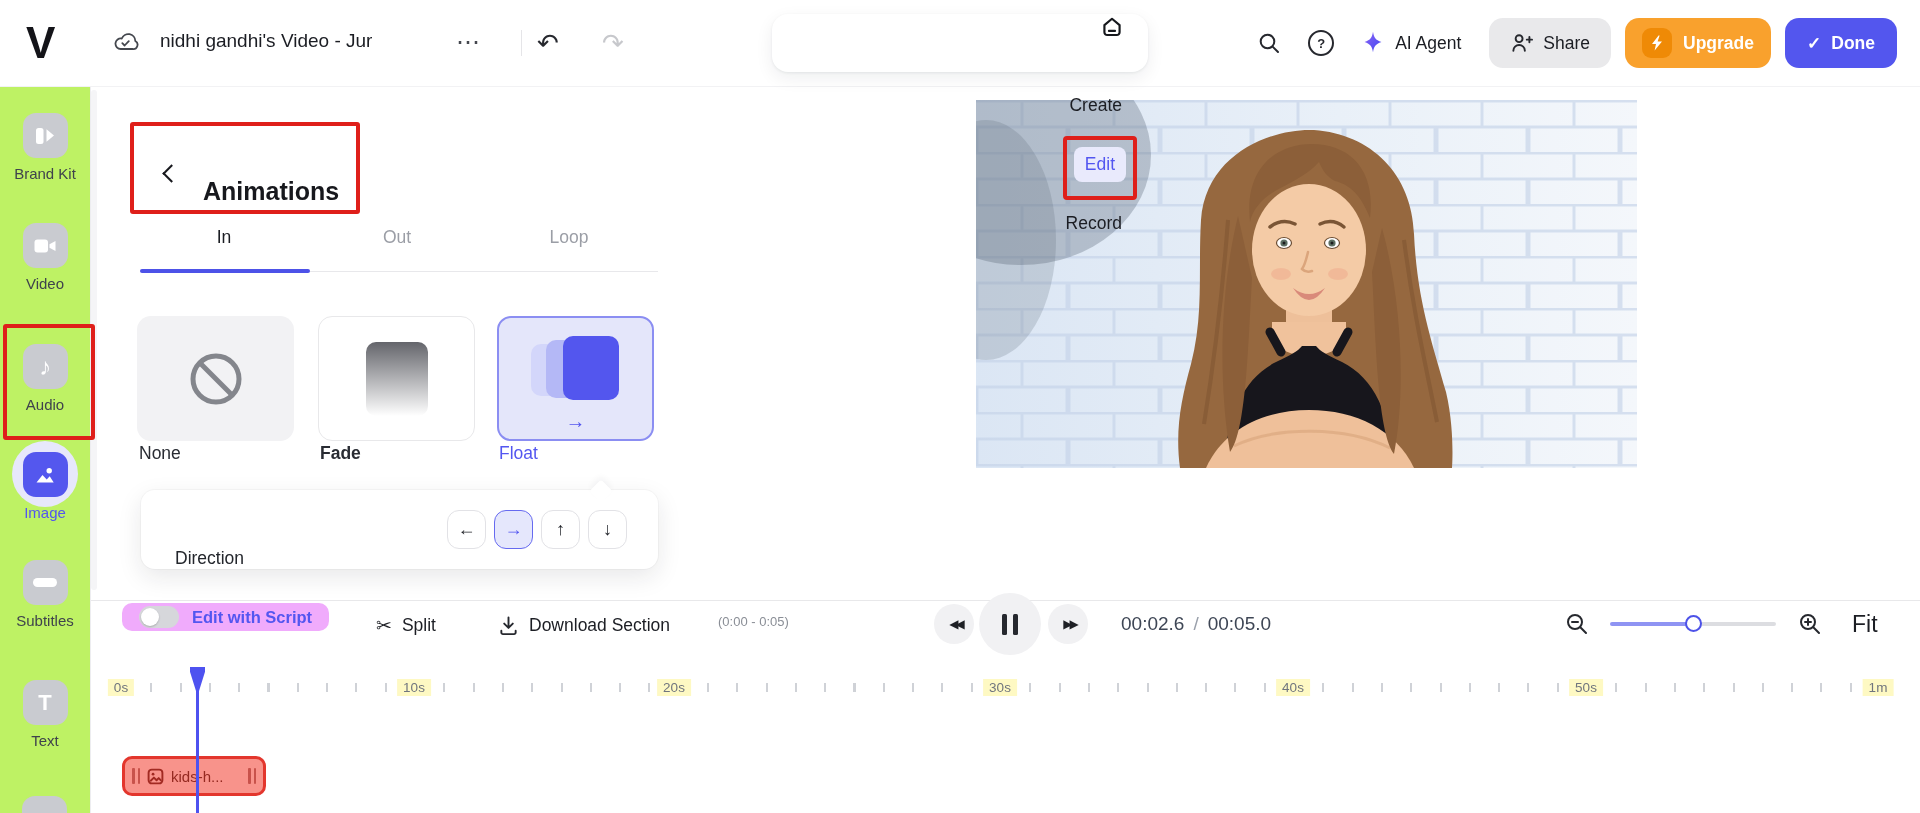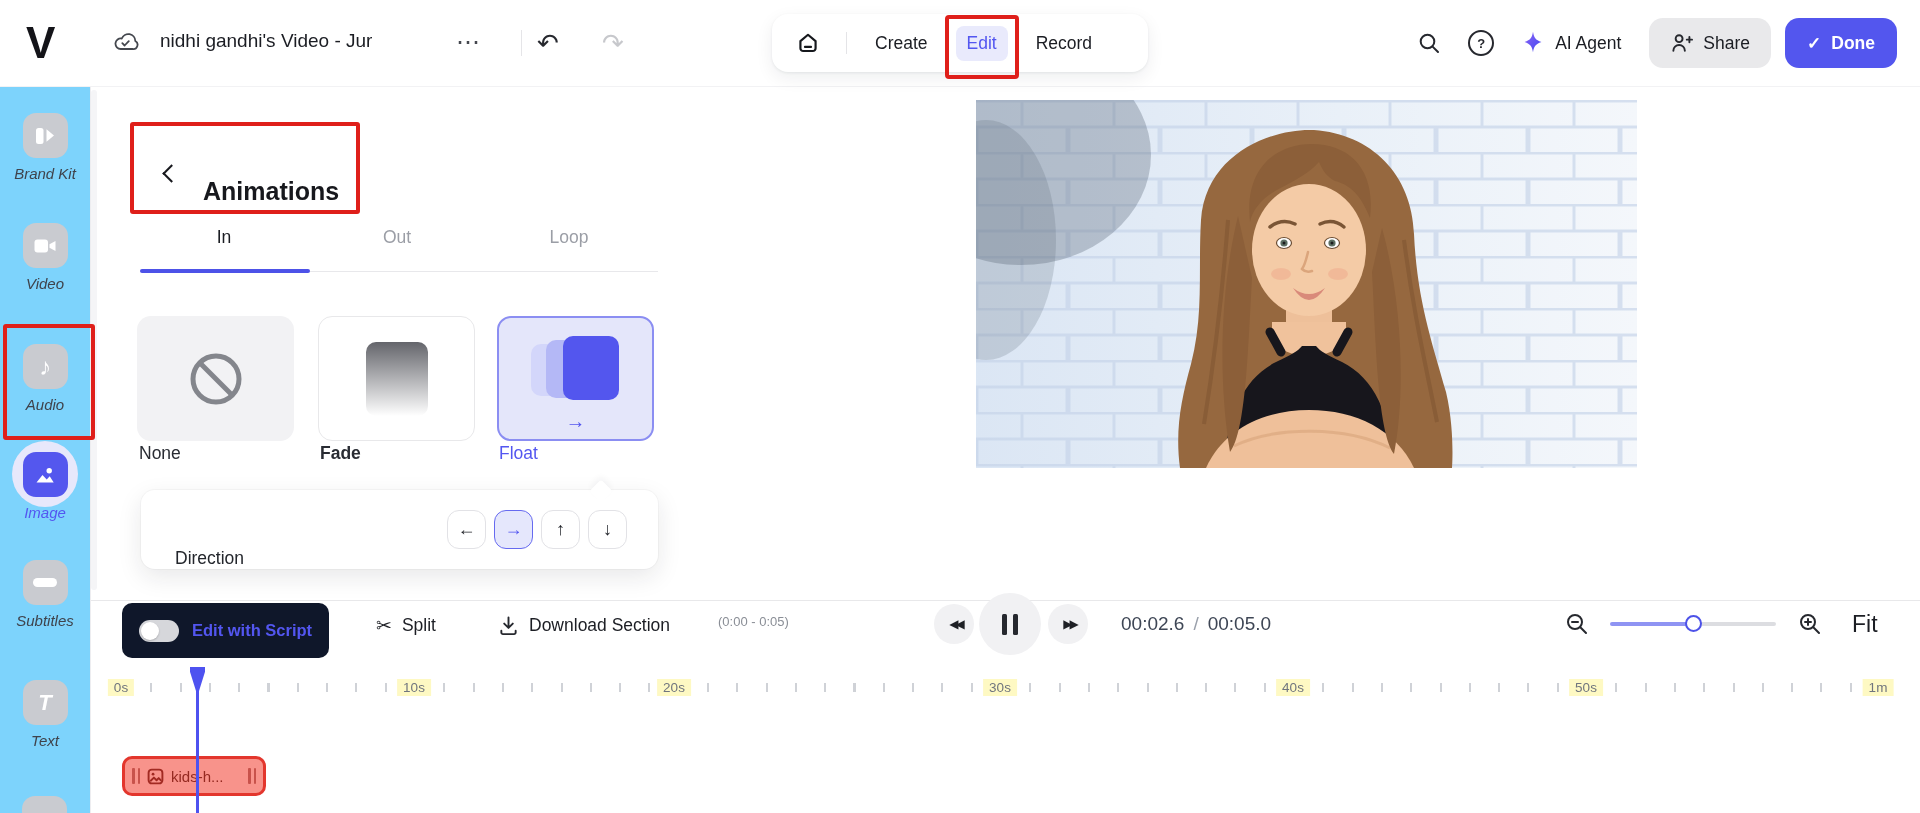--- a/index.html
+++ b/index.html
@@ -11,40 +11,40 @@
   .logo{position:absolute;left:26px;top:19px;font-size:44px;font-weight:900;letter-spacing:-3px;color:#141419;line-height:48px;}
   .cloud-ic{position:absolute;left:112px;top:31px;}
   .doc-title{position:absolute;left:160px;top:30px;font-size:19px;color:#1b1d23;white-space:nowrap;max-width:285px;overflow:hidden;}
   .more-btn{position:absolute;left:448px;top:22px;width:40px;height:40px;border:none;background:transparent;font-size:24px;color:#44474e;cursor:pointer;}
   .tb-div{position:absolute;left:521px;top:30px;width:1px;height:26px;background:#e5e5e8;}
   .undo-btn,.redo-btn{position:absolute;top:22px;width:42px;height:42px;border:none;background:transparent;font-size:26px;cursor:pointer;}
   .undo-btn{left:527px;color:#26282e;}
   .redo-btn{left:592px;color:#c7c8cc;}
 
   .center-pill{position:absolute;left:772px;top:14px;width:376px;height:58px;background:#fff;border-radius:16px;
-               box-shadow:0 1px 3px rgba(20,22,40,.07),0 6px 18px rgba(20,22,40,.07);display:flex;align-items:center;padding:0 22px;box-sizing:border-box;gap:24px;}
+               box-shadow:0 1px 3px rgba(20,22,40,.07),0 6px 18px rgba(20,22,40,.07);display:flex;align-items:flex-end;padding:0 22px;box-sizing:border-box;gap:24px;flex-direction:column;}
   .pill-div{width:1px;height:22px;background:#e4e4e7;}
   .nav-tab{border:none;background:transparent;font-size:17.5px;color:#1b1d23;cursor:pointer;padding:7px 4px;}
   .edit-wrap{position:relative;}
   .nav-tab.edit{background:#e9eafc;color:#5356f0;border-radius:8px;padding:7px 11px;}
   .ann{position:absolute;border:4px solid #df1f1a;z-index:30;pointer-events:none;}
   .ann-edit{left:-11px;top:-11px;width:66px;height:56px;border-radius:4px;}
 
   .tb-right{position:absolute;right:23px;top:18px;height:50px;display:flex;align-items:center;gap:14px;}
   .icon-btn{border:none;background:transparent;width:38px;height:38px;display:flex;align-items:center;justify-content:center;cursor:pointer;}
   .help-circle{width:22px;height:22px;border:2px solid #26282e;border-radius:50%;display:flex;align-items:center;justify-content:center;font-size:13px;font-weight:bold;color:#26282e;}
   .ai-btn{border:none;background:transparent;display:flex;align-items:center;gap:9px;font-size:17.5px;color:#1b1d23;cursor:pointer;margin-right:8px;}
   .share-btn{height:50px;border:none;border-radius:14px;background:#e9e9eb;display:flex;align-items:center;gap:10px;padding:0 21px;font-size:17.5px;color:#1b1d23;cursor:pointer;}
   .upgrade-btn{height:50px;border:none;border-radius:14px;background:#f9a12d;display:flex;align-items:center;gap:11px;padding:0 17px;font-size:17.5px;font-weight:bold;color:#fff;cursor:pointer;}
   .bolt-badge{width:30px;height:30px;border-radius:9px;background:#ef8a06;display:flex;align-items:center;justify-content:center;}
   .done-btn{height:50px;border:none;border-radius:14px;background:#5356ee;display:flex;align-items:center;gap:10px;padding:0 22px;font-size:17.5px;font-weight:bold;color:#fff;cursor:pointer;}
   .done-check{font-size:17px;font-weight:bold;}
 
   
-  .sidebar{position:absolute;left:0;top:86px;width:90px;height:727px;background:#7dd3fc;border-right:1px solid #ededf0;z-index:15;font-style:italic;}
+  .sidebar{position:absolute;left:0;top:86px;width:90px;height:727px;background:#bef264;border-right:1px solid #ededf0;z-index:15;}
   .side-item{position:absolute;left:0;width:90px;text-align:center;cursor:pointer;}
   .side-icon{width:45px;height:45px;border-radius:13px;background:#c9cbd0;display:inline-flex;align-items:center;justify-content:center;color:#fff;position:relative;z-index:2;}
   .side-icon.active{background:#5457ee;}
   .halo{position:absolute;left:12px;top:-11px;width:66px;height:66px;border-radius:50%;background:#e7e8fb;z-index:1;}
   .side-label{margin-top:7px;font-size:15px;color:#3f434c;}
   .side-label.active{color:#5356f0;}
   .glyph-note{font-size:24px;line-height:1;}
   .glyph-T{font-size:22px;font-weight:bold;line-height:1;}
   .sub-dash{width:24px;height:9px;border-radius:4.5px;background:#fff;}
   .ann-audio{left:3px;top:238px;width:84px;height:108px;border-radius:3px;}
@@ -84,21 +84,21 @@
   .dir-label{position:absolute;left:34px;top:28px;font-size:17.5px;color:#23262c;margin-top:30px;}
   .dir-btn{position:absolute;top:20px;width:39px;height:39px;border-radius:12px;background:#fff;border:1.5px solid #e2e2e6;font-size:18px;color:#1f2127;cursor:pointer;display:flex;align-items:center;justify-content:center;}
   .dir-btn.sel{background:#e5e7fc;border:1.5px solid #666af0;color:#5356f0;}
   .db1{left:306px;} .db2{left:353px;} .db3{left:400px;} .db4{left:447px;}
 
   
   .stage{position:absolute;left:976px;top:100px;width:661px;height:368px;overflow:hidden;}
 
   
   .timeline{position:absolute;left:90px;top:600px;width:1830px;height:213px;background:#fff;border-top:1px solid #e8e8ea;z-index:12;}
-  .script-pill{position:absolute;left:32px;top:2px;height:55px;border-radius:10px;background:#0f172a;display:flex;align-items:center;gap:13px;padding:0 17px;border:none;cursor:pointer;}
+  .script-pill{position:absolute;left:32px;top:2px;height:28px;border-radius:10px;background:#f0abfc;display:flex;align-items:center;gap:13px;padding:0 17px;border:none;cursor:pointer;}
   .toggle{width:40px;height:22px;border-radius:11px;background:#d6d7db;position:relative;}
   .toggle-knob{position:absolute;left:2px;top:2px;width:18px;height:18px;border-radius:50%;background:#fff;box-shadow:0 1px 2px rgba(0,0,0,.2);}
   .script-label{font-size:16.5px;color:#5356f0;font-weight:bold;}
   .tl-btn{position:absolute;top:2px;height:44px;border:none;background:transparent;display:flex;align-items:center;gap:10px;font-size:17.5px;color:#1c1e24;cursor:pointer;}
   .split-btn{left:280px;}
   .scissor-g{font-size:19px;}
   .dl-btn{left:402px;}
   .range-txt{position:absolute;left:628px;top:13px;font-size:13px;color:#8a8e96;}
 
   .pb-btn{position:absolute;border:none;border-radius:50%;background:#f1f1f3;cursor:pointer;display:flex;align-items:center;justify-content:center;color:#1e2025;}
@@ -193,20 +193,28 @@
         </svg>
         <span>AI Agent</span>
       </button>
       <button class="share-btn">
         <svg width="23" height="22" viewBox="0 0 24 22" fill="none">
           <circle cx="9.5" cy="6.5" r="3.6" stroke="#26282e" stroke-width="2"></circle>
           <path d="M3.5 19a6 6 0 0 1 12 0" stroke="#26282e" stroke-width="2" stroke-linecap="round"></path>
           <path d="M17.5 7.5h5.5M20.25 4.75v5.5" stroke="#26282e" stroke-width="2" stroke-linecap="round"></path>
         </svg>
         <span>Share</span>
+      </button>
+      <button class="upgrade-btn">
+        <span class="bolt-badge">
+          <svg width="14" height="16" viewBox="0 0 14 16">
+              <path d="M8.6 0.5 2 9h4L4.6 15.5 12 6.5H7.6L9.6 0.5Z" fill="#fff"></path>
+            </svg>
+        </span>
+        <span>Upgrade</span>
       </button>
       <button class="done-btn">
         <span class="done-check">✓</span>
         <span>Done</span>
       </button>
     </div>
   </div>
 
   <div class="sidebar">
 

